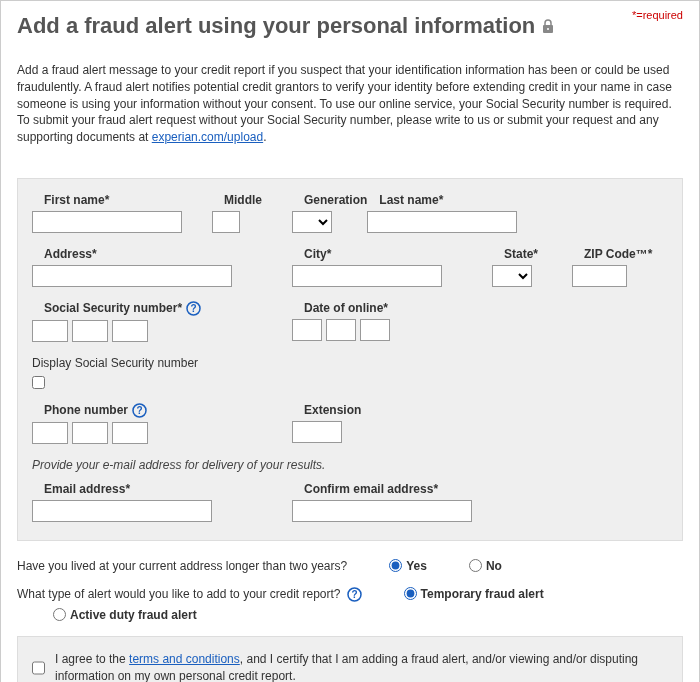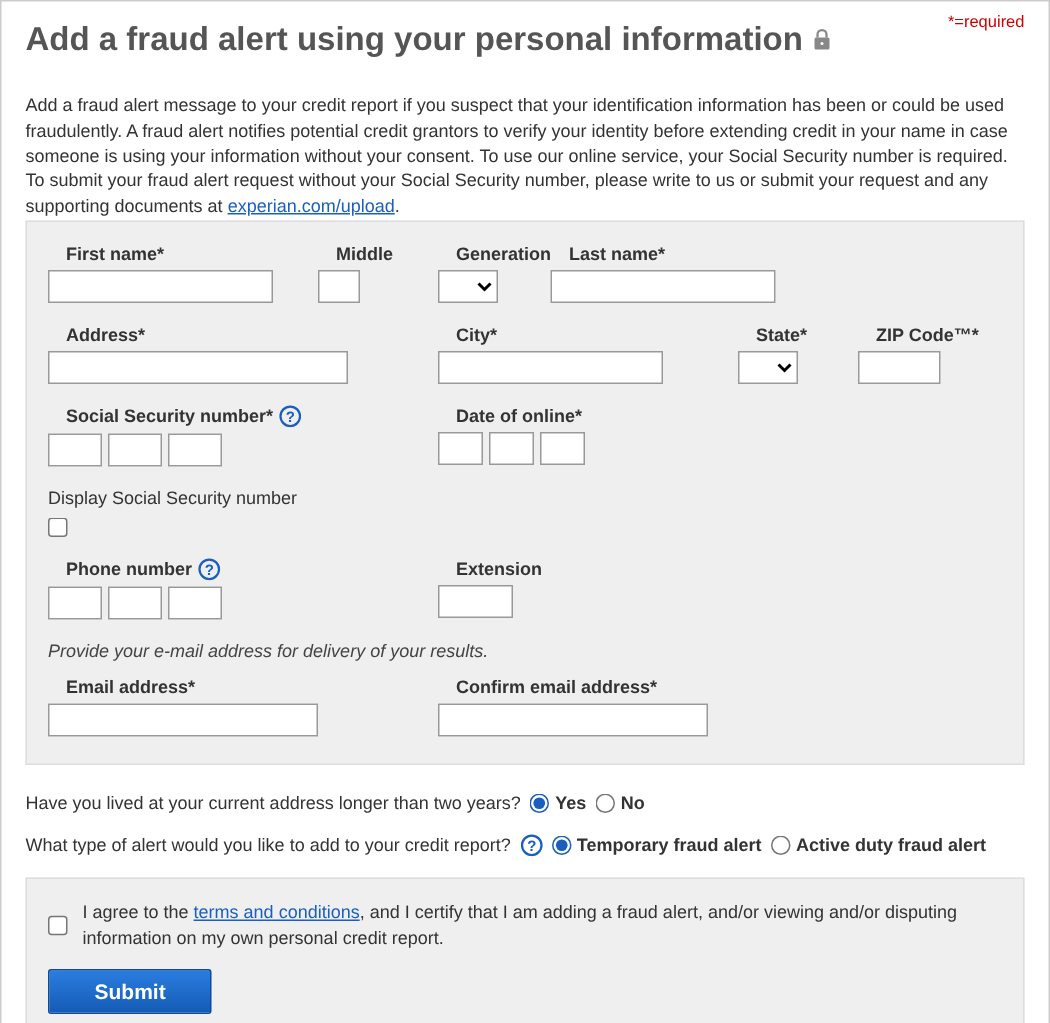--- a/index.html
+++ b/index.html
@@ -1,35 +1,35 @@
 <!DOCTYPE html>
 <html><head>
   <meta charset="utf-8">
   <style>
     * { box-sizing: border-box; margin: 0; padding: 0; }
     body { font-family: Arial, Helvetica, sans-serif; background: #fff; color: #333; font-size: 13px; }
     .page { width: 700px; border: 1px solid #ccc; padding: 12px 16px 16px; position: relative; }
     .required-note { position: absolute; top: 8px; right: 16px; color: #c00; font-size: 11px; }
     h1 { font-size: 22px; color: #555; font-weight: bold; margin-bottom: 23px; display: flex; align-items: center; gap: 6px; }
     .lock-icon { display: inline-flex; }
-    .intro { font-size: 12px; line-height: 1.4; margin-bottom: 1px; color: #333; }
+    .intro { font-size: 12px; line-height: 1.4; margin-bottom: 32px; color: #333; }
     .intro a { color: #1a5fbf; text-decoration: underline; }
     .form-box { background: #efefef; border: 1px solid #ddd; padding: 14px 14px 18px; margin-bottom: 18px; }
     .row { display: flex; gap: 0; margin-bottom: 14px; }
     .field { display: flex; flex-direction: column; }
     .field label { font-size: 12px; font-weight: bold; color: #333; margin-bottom: 4px; display: flex; align-items: center; gap: 4px; margin-left: 12px; }
     .field input[type="text"], .field select { border: 1px solid #999; height: 22px; padding: 2px 4px; font-size: 12px; background: #fff; }
     .help-icon { display: inline-flex; color: #1a5fbf; cursor: pointer; }
     .ssn-group, .dob-group, .phone-group { display: flex; gap: 4px; }
     .ssn-group input, .phone-group input { width: 36px; }
     .dob-group input { width: 30px; }
     .checkbox-row { font-size: 12px; display: flex; align-items: flex-start; gap: 6px; margin-bottom: 14px; flex-direction: column; }
     .hint { font-style: italic; font-size: 12px; color: #444; margin-bottom: 10px; }
     .question { font-size: 12px; margin-bottom: 14px; display: flex; align-items: center; gap: 6px; flex-wrap: wrap; }
-    .question .opt { display: inline-flex; align-items: flex-end; gap: 4px; font-weight: bold; }
+    .question .opt { display: inline-flex; align-items: flex-start; gap: 4px; font-weight: bold; margin-left: 36px; }
     .agree-box { background: #efefef; border: 1px solid #ddd; padding: 14px; }
     .agree-row { display: flex; gap: 10px; font-size: 12px; line-height: 1.4; margin-bottom: 12px; }
     .agree-row a { color: #1a5fbf; text-decoration: underline; }
     .submit-btn { background: linear-gradient(#2a7de1, #155bb5); color: #fff; border: 1px solid #0d4a99; padding: 6px 30px; font-size: 14px; font-weight: bold; cursor: pointer; border-radius: 2px; }
     input[type="radio"], input[type="checkbox"] { cursor: pointer; }
     input[type="radio"] { accent-color: #1a5fbf; }
   </style>
 </head>
 <body>
 

